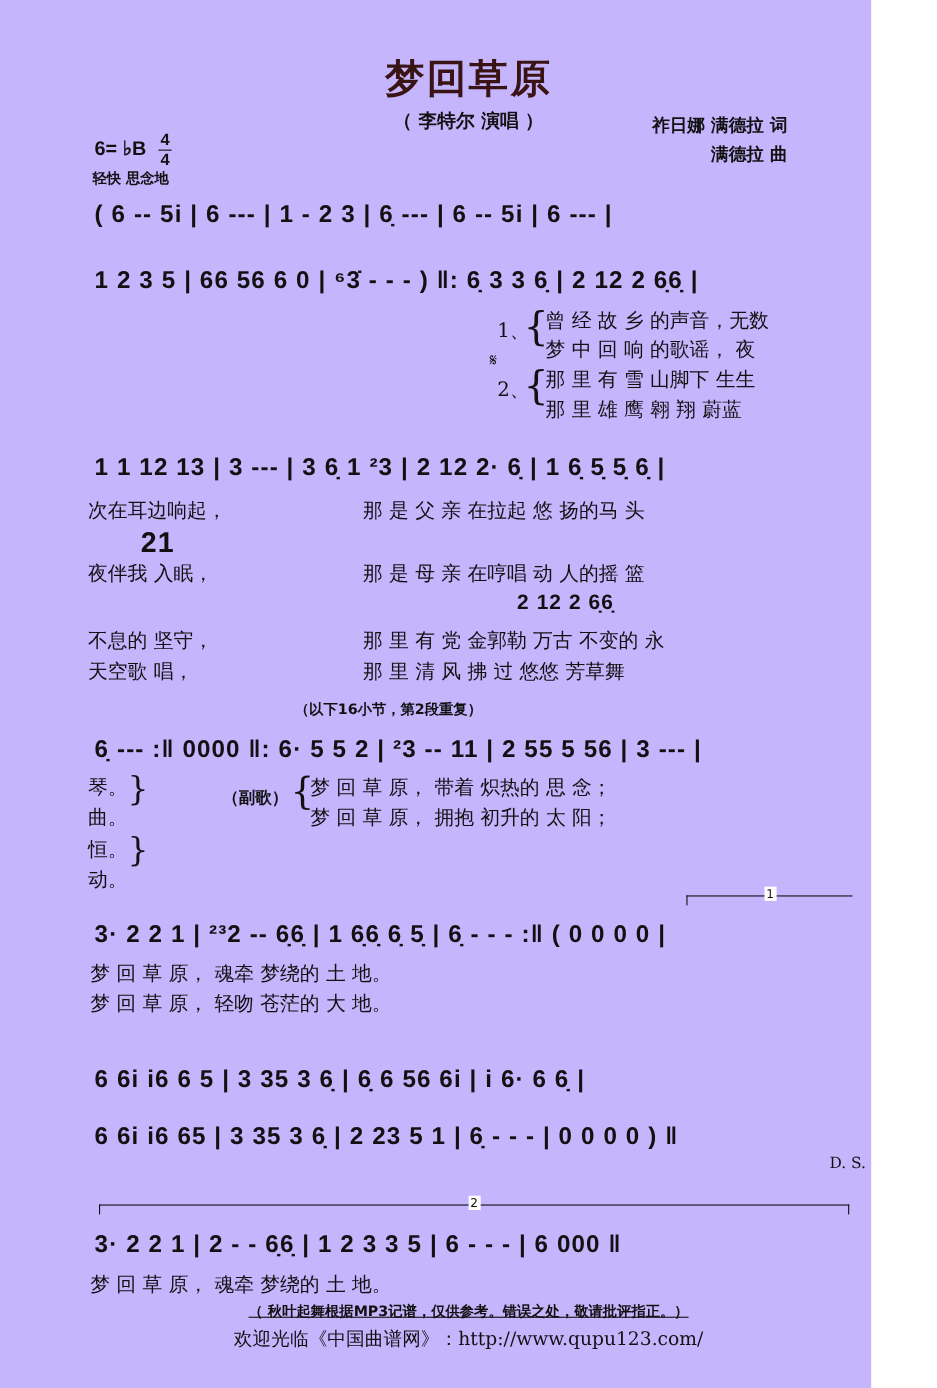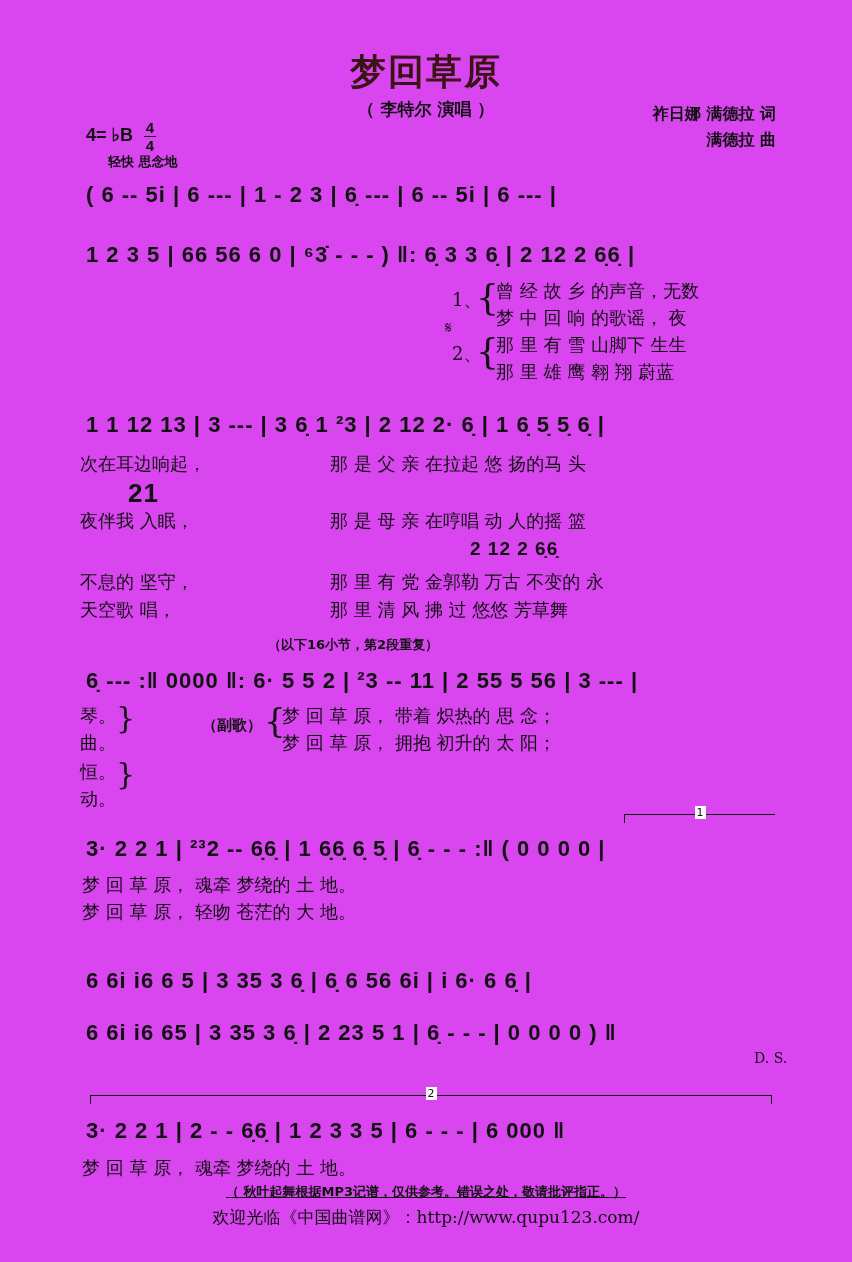--- a/index.html
+++ b/index.html
@@ -1,46 +1,46 @@
 <!DOCTYPE html>
 <html><head>
 <meta charset="utf-8">
 <style>
   html, body { margin:0; padding:0; background:#ffffff; }
   body { width:852px; height:1262px; position:relative; overflow:hidden;
          font-family:"DejaVu Sans","Liberation Sans",sans-serif; color:#111; }
-  .sheet { position:absolute; left:0; top:0; width:852px; height:1262px; background:#d946ef; }
+  .sheet { position:absolute; left:0; top:0; width:792px; height:1262px; background:#c4b5fd; }
   .abs { position:absolute; white-space:nowrap; }
   .title { left:0; width:852px; top:48px; text-align:center; font-size:36px; font-weight:bold; color:#3a1414; letter-spacing:2px; }
   .subtitle { left:0; width:852px; top:98px; text-align:center; font-size:17px; font-weight:bold; }
   .credit { right:76px; font-size:16px; font-family:"DejaVu Serif","Liberation Serif",serif; font-weight:bold; text-align:right; }
   .key { left:86px; top:120px; font-size:18px; font-weight:bold; font-family:"Liberation Sans",sans-serif; }
   .frac { display:inline-block; vertical-align:middle; text-align:center; font-size:15px; line-height:15px; margin-left:6px; }
   .frac span { display:block; }
   .frac .bar { border-top:1.5px solid #111; height:0; width:12px; margin:1px auto; }
-  .tempo { left:84px; top:153px; font-size:13px; font-weight:bold;margin-left:24px; }
+  .tempo { left:84px; top:153px; font-size:13px; font-weight:bold; }
   .line { left:86px; width:690px; font-family:"Liberation Sans",sans-serif; font-weight:bold; font-size:22px; letter-spacing:1px; }
   .lyric { font-family:"DejaVu Serif","Liberation Serif",serif; font-size:18px; color:#111; }
   .small { font-size:13px; font-weight:bold; }
   .volta { border-top:1.5px solid #111; border-left:1.5px solid #111; height:8px; font-size:11px; text-align:center; }
   .volta span { position:relative; top:-9px; background:#fdfdfd; padding:0 2px; }
   .footer { left:0; width:852px; text-align:center; }
 </style>
 </head>
 <body>
 
 <div class="sheet">
 
   <div class="abs title">梦回草原</div>
   <div class="abs subtitle">（ 李特尔 演唱 ）</div>
   <div class="abs credit" style="top:104px;">祚日娜 满德拉 词</div>
   <div class="abs credit" style="top:130px;">满德拉 曲</div>
 
   <div class="abs key">
-    <span>4= ♭B</span>
+    <span>6= ♭B</span>
     <span class="frac">
       <span>4</span>
       <span class="bar"></span>
       <span>4</span>
     </span>
   </div>
   <div class="abs tempo">轻快 思念地</div>
 
   <div class="abs line" style="top:182px;">( 6 -- 5i | 6 --- | 1 - 2 3 | 6̣ --- | 6 -- 5i | 6 --- |</div>
 

